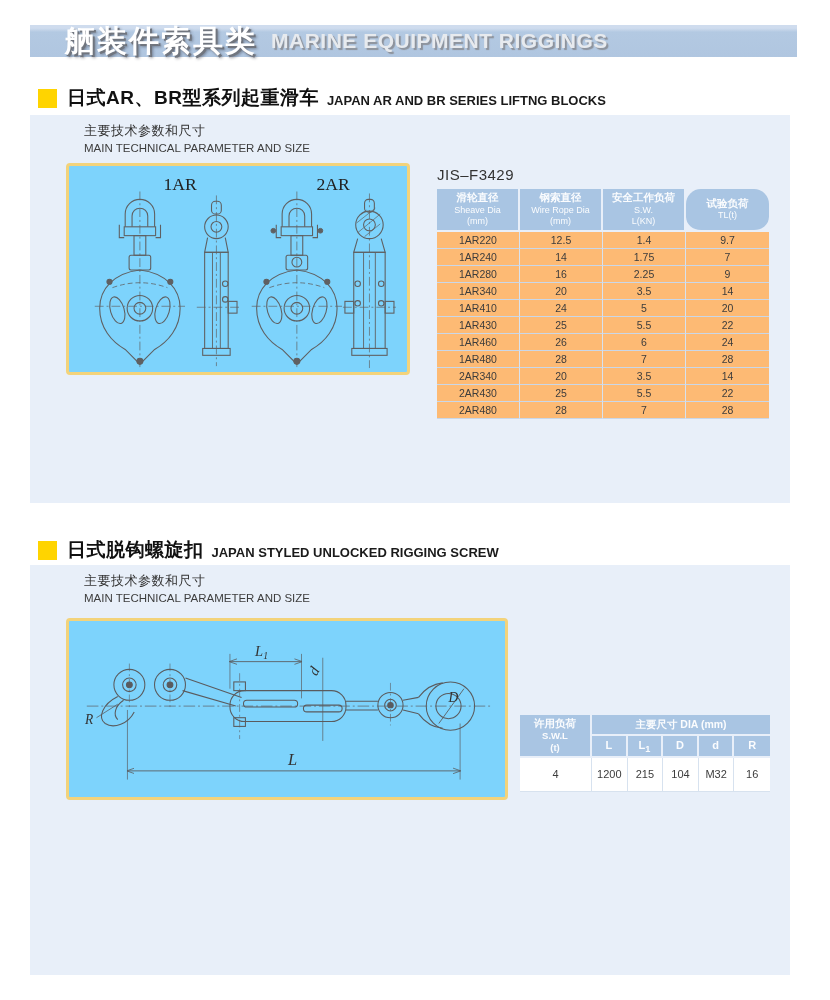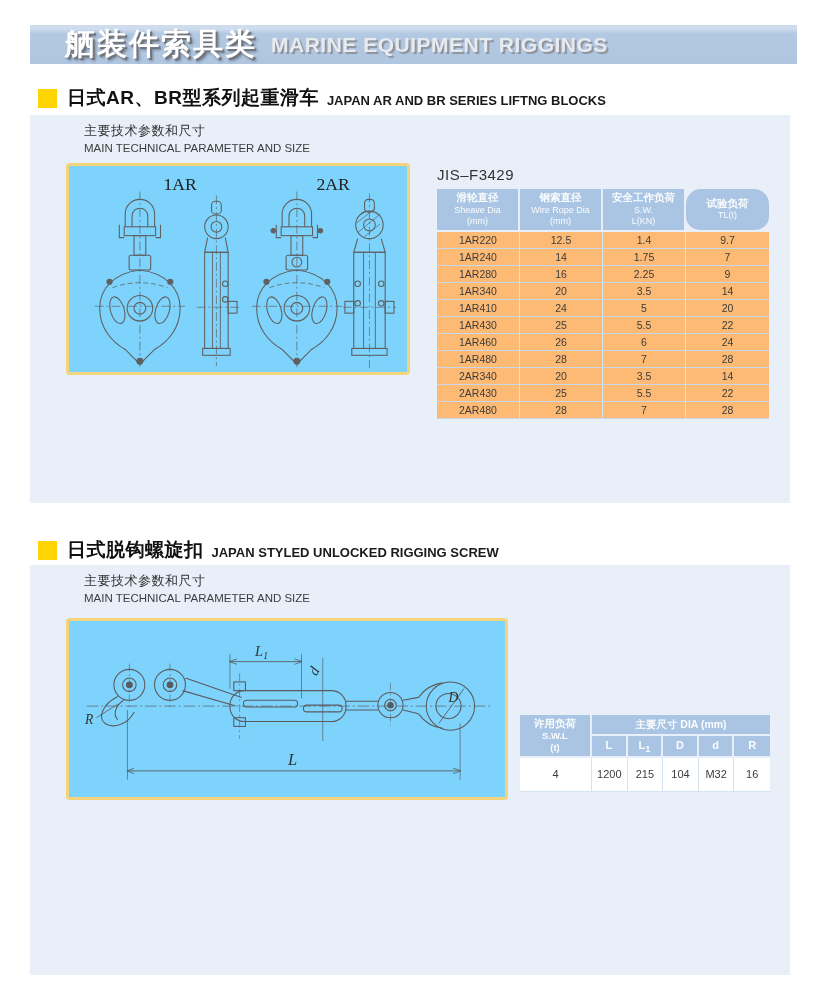--- a/index.html
+++ b/index.html
@@ -1,21 +1,21 @@
 <!DOCTYPE html>
 <html><head>
 <meta charset="utf-8">
 <style>
   * { box-sizing: border-box; margin: 0; padding: 0; }
   body { background: #ffffff; font-family: "Liberation Sans", sans-serif; }
   .page { position: relative; width: 830px; height: 1000px; background: #ffffff; overflow: hidden; }
 
   
   .banner {
-    position: absolute; left: 30px; top: 25px; width: 767px; height: 39px;
+    position: absolute; left: 30px; top: 25px; width: 767px; height: 32px;
     background: linear-gradient(180deg, #cfdcee 0%, #cfdcee 10%, #b3c9e2 22%, #b0c6e0 100%);
     display: flex; align-items: center; padding-left: 35px;
   }
   .banner-zh {
     font-size: 30px; font-weight: 900; color: #ffffff; letter-spacing: 2px;
     text-shadow: 2px 2px 0 #70757e, 3px 3px 3px rgba(40,40,50,.45);
   }
   .banner-en {
     margin-left: 14px; font-size: 21px; font-weight: 800; color: #e7eaee; letter-spacing: .5px;
     text-shadow: 2px 2px 1px #8d929b;

